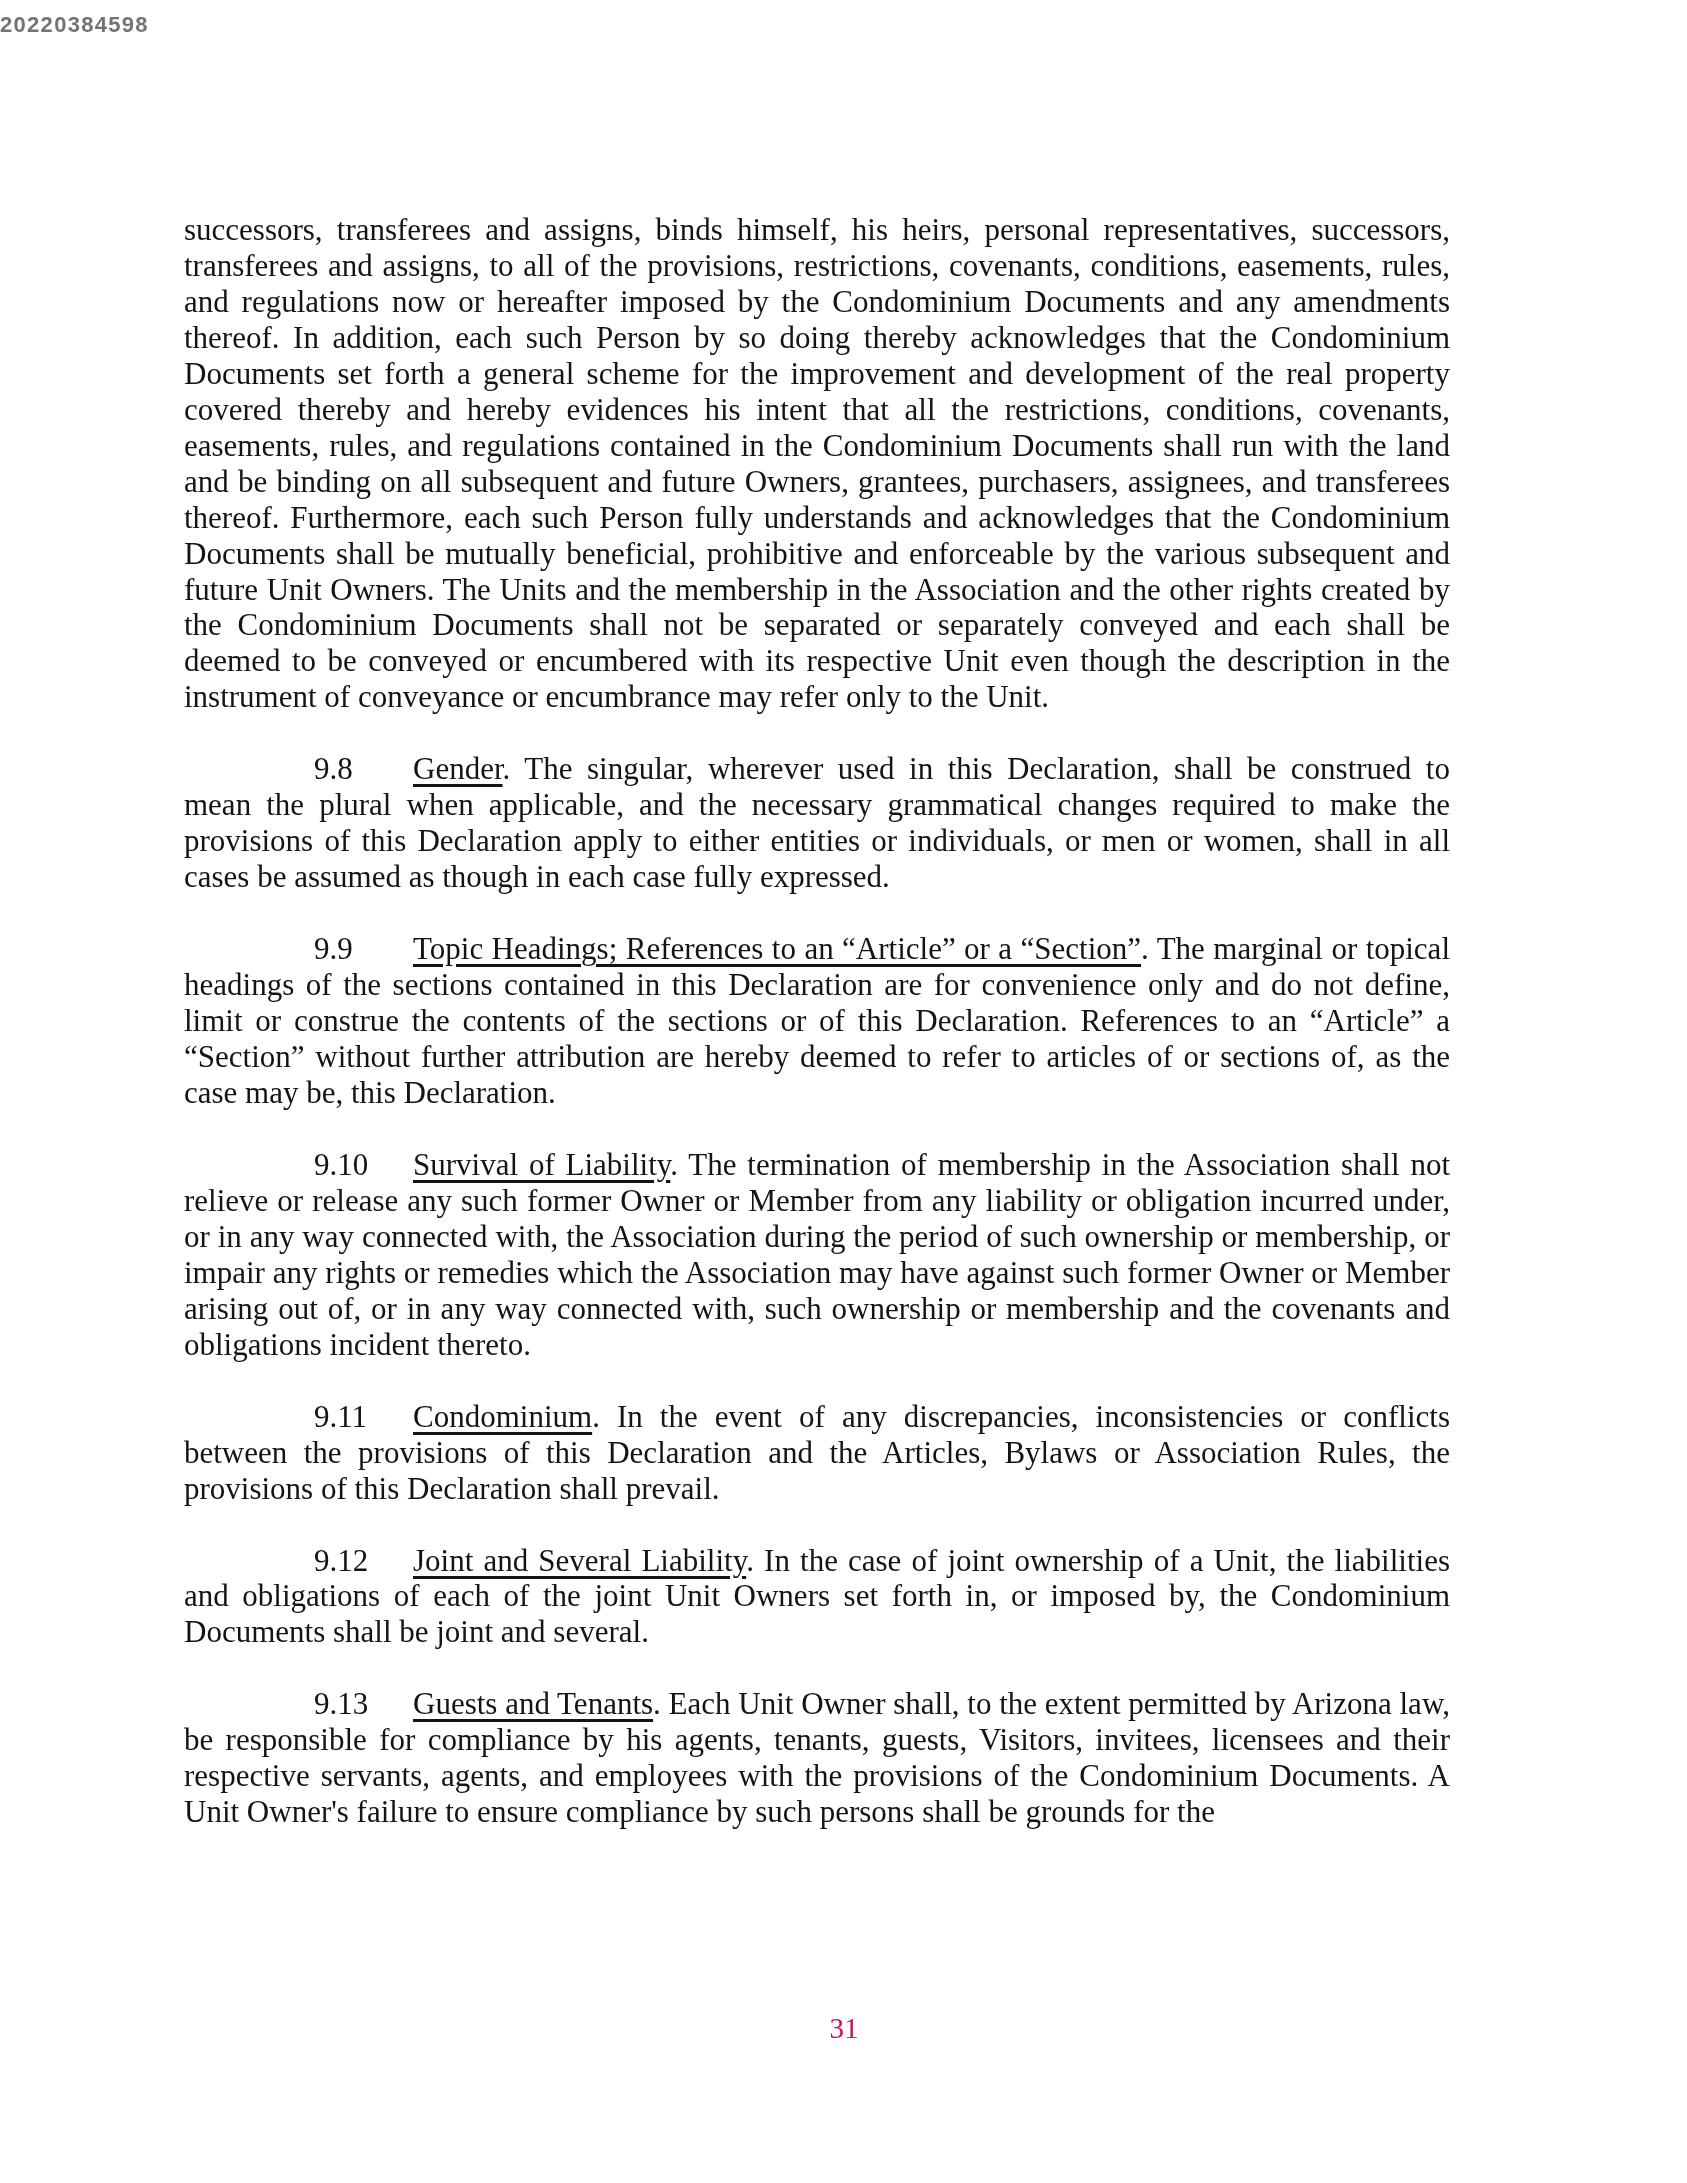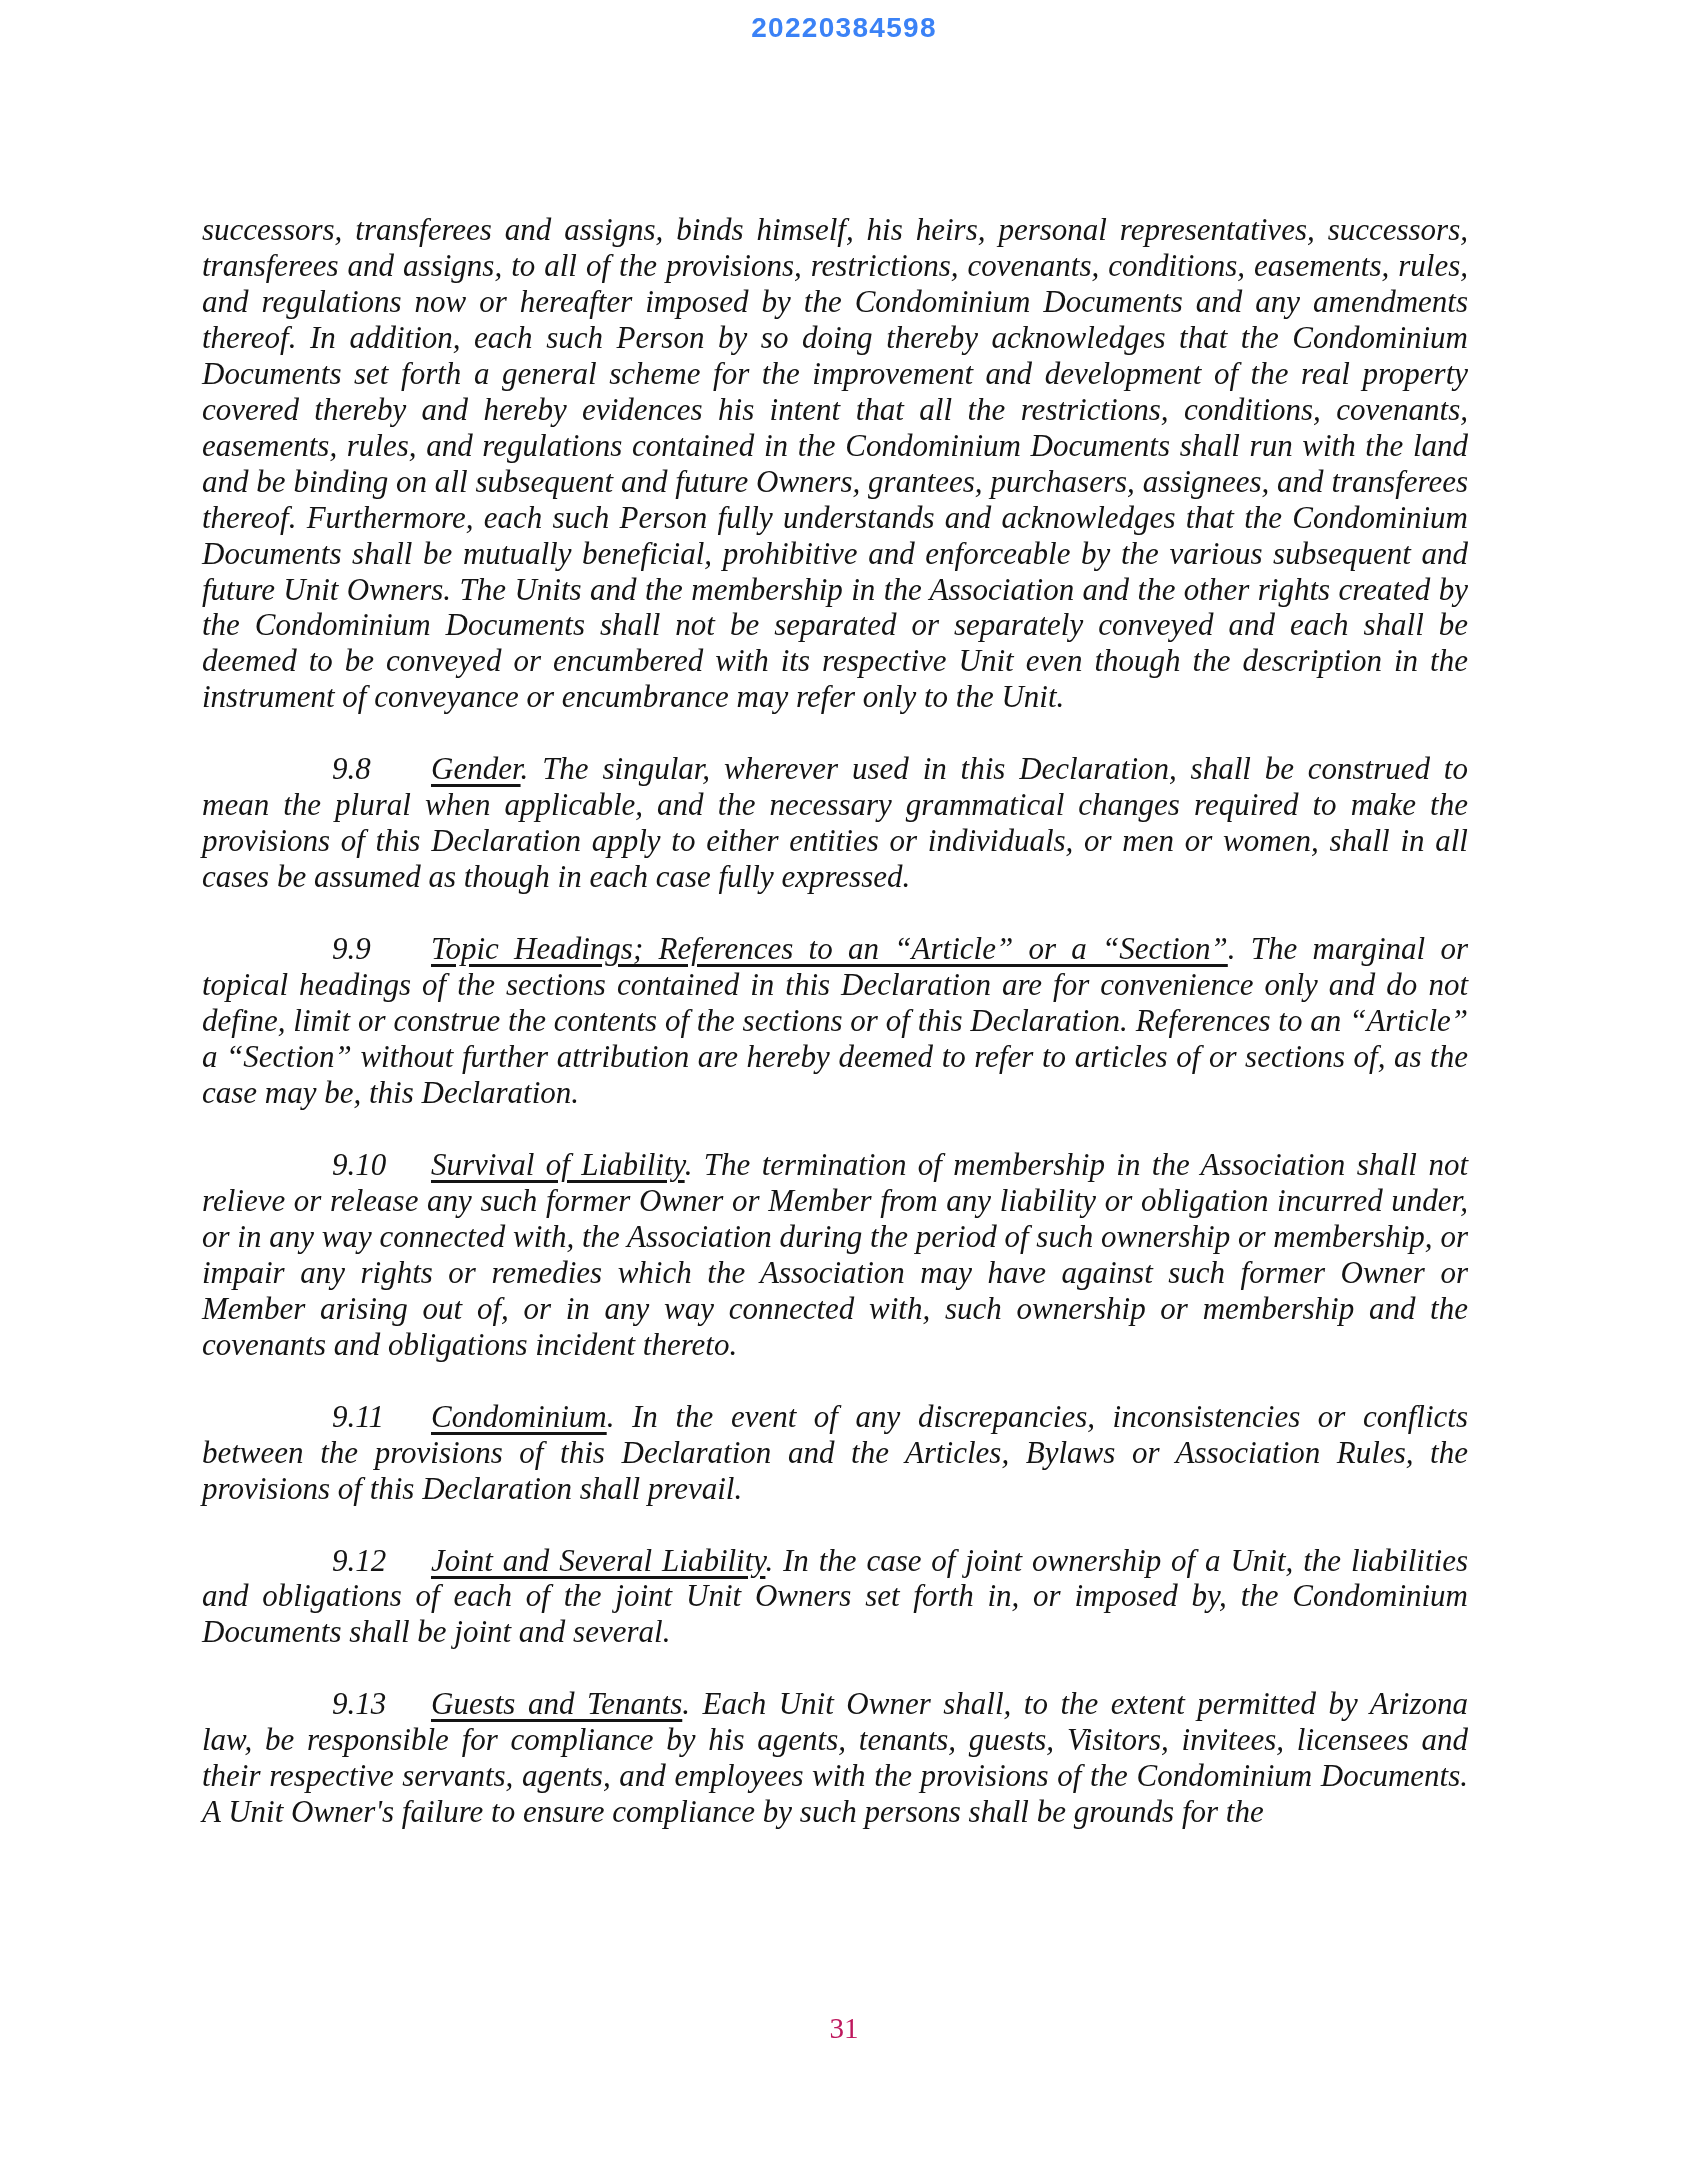--- a/index.html
+++ b/index.html
@@ -16,33 +16,32 @@
     font-family: "Liberation Serif", "DejaVu Serif", serif;
     font-size: 31px;
     line-height: 1.16;
     overflow: hidden;
   }
   .doc-number {
     position: absolute;
     top: 12px;
     left: 0;
     width: 100%;
-    text-align: center;
+    text-align: left;
     font-family: "Liberation Sans", "DejaVu Sans", sans-serif;
     font-weight: 700;
-    font-size: 28px;
+    font-size: 22px;
     letter-spacing: 1.3px;
-    color: #3b82f6;
+    color: #737373;
   }
   .content {
     position: absolute;
     top: 212px;
-    left: 202px;
+    left: 184px;
     width: 1266px;
-    font-style: italic;
   }
   .para {
     margin: 0 0 36px 0;
     text-align: justify;
   }
   .para:last-child {
     margin-bottom: 0;
   }
   .section {
     text-indent: 99px;

